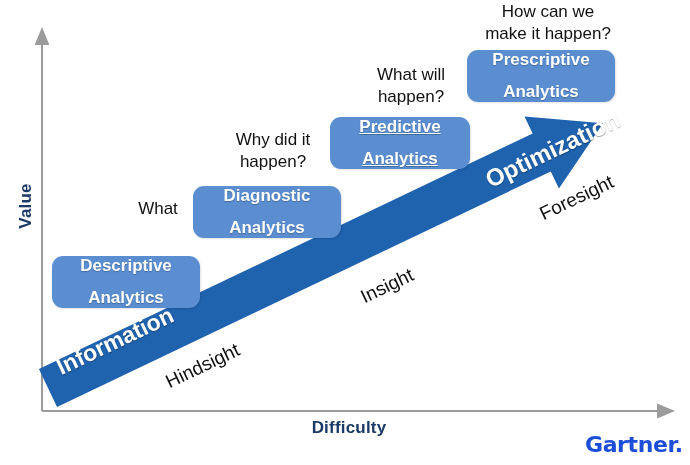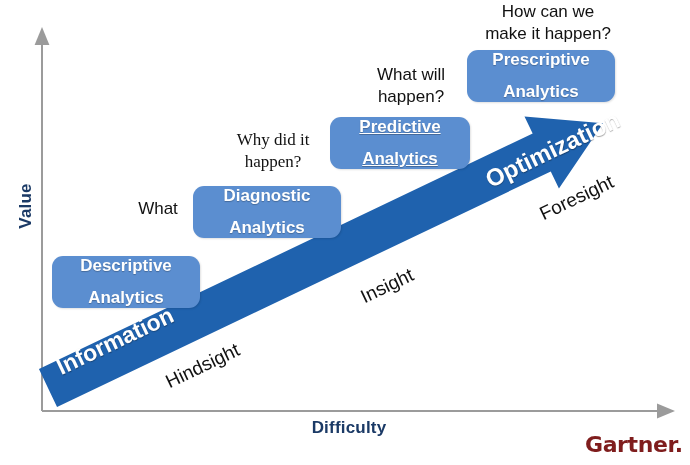--- a/index.html
+++ b/index.html
@@ -121,30 +121,30 @@
   
   .question {
     position: absolute;
     color: #111111;
     font-size: 17px;
     line-height: 22px;
     text-align: center;
     white-space: nowrap;
   }
   #question-descriptive  { left: 96px;  top: 198px; width: 124px; }
-  #question-diagnostic   { left: 203px; top: 129px; width: 140px; font-family: Liberation Serif, serif; }
+  #question-diagnostic   { left: 203px; top: 129px; width: 140px; }
   #question-predictive   { left: 345px; top: 64px;  width: 132px; }
   #question-prescriptive { left: 469px; top: 1px;   width: 158px; }
 
   
   #gartner-logo {
     position: absolute;
     left: 585px;
     top: 432px;
-    color: #7f1d1d;
+    color: #1d4ed8;
     font-family: "DejaVu Sans", sans-serif;
     font-weight: bold;
     font-size: 22px;
     letter-spacing: -0.4px;
     white-space: nowrap;
   }
 </style>
 </head>
 <body>
 

